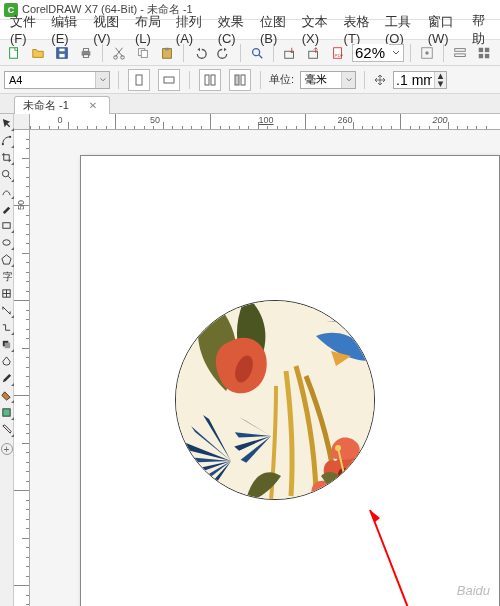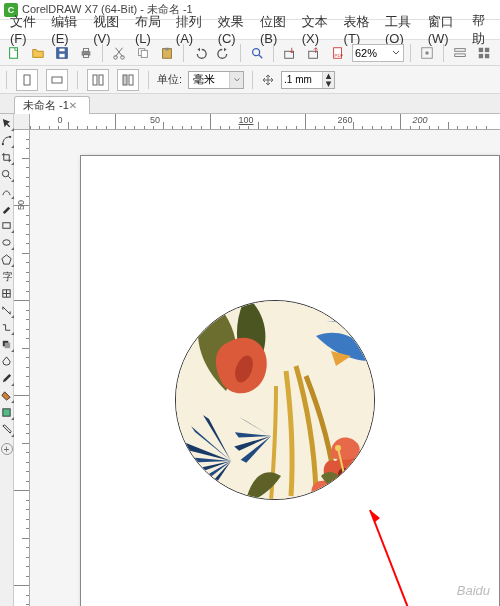--- a/index.html
+++ b/index.html
@@ -7,39 +7,39 @@
   .titlebar { background: #fff; height: 20px; display: flex; align-items: center; padding: 0 4px; border-bottom: 1px solid #e0e0e0; }
   .title-icon { width: 14px; height: 14px; background: #3fa535; border-radius: 2px; margin-right: 4px; display:flex; align-items:center; justify-content:center; color:#fff; font-size:9px; font-weight:bold;}
   .titlebar-text { font-size: 11px; color: #444; }
   .menubar { height: 20px; display: flex; align-items: center; padding: 0 6px; gap: 4px; border-bottom: 1px solid #e0e0e0; background:#fff; }
   .menubar span { font-size: 13px; color: #333; padding: 0 4px; cursor: default; }
   .toolbar1 { height: 26px; display: flex; align-items: center; padding: 0 4px; gap: 4px; border-bottom: 1px solid #d8d8d8; background: #f5f5f5; }
   .tbtn { width: 20px; height: 20px; display: flex; align-items: center; justify-content: center; border: 1px solid transparent; border-radius: 2px; color:#555; }
   .tbtn svg { width: 14px; height: 14px; }
   .sep { width: 1px; height: 18px; background: #ccc; margin: 0 2px; }
   .zoom-box { display: flex; align-items: center; border: 1px solid #bbb; background: #fff; height: 18px; padding: 0 2px; gap:2px;}
-  .zoom-box input { width: 34px; border: none; font-size: 11px; text-align: left; outline:none; }
+  .zoom-box input { width: 34px; border: none; font-size: 15px; text-align: left; outline:none; }
   .dd { width:10px; height:10px; }
   .toolbar2 { height: 28px; display: flex; align-items: center; padding: 0 4px; gap: 6px; border-bottom: 1px solid #d8d8d8; background: #f5f5f5; }
   .combo { display: flex; align-items: center; border: 1px solid #aaa; background: #fff; height: 18px; }
   .combo input { border: none; font-size: 11px; padding: 0 4px; outline:none; }
   .combo .dd-btn { width: 14px; height: 16px; background: #e8e8e8; display:flex; align-items:center; justify-content:center; border-left:1px solid #ccc;}
   .dims { display: flex; flex-direction: column; font-size: 10px; line-height: 12px; }
   .dims-row { display:flex; align-items:center; gap:2px;}
   .dims-row svg { width:10px;height:10px;}
   .dims input { width: 50px; border: 1px solid #aaa; font-size: 10px; height: 12px; padding:0 2px; }
   .sq { width: 22px; height: 22px; border: 1px solid #bbb; background: #fff; margin: 0 1px; display:flex; align-items:center; justify-content:center;}
   .sq svg{width:14px;height:14px;}
   .unit-label{font-size:11px;color:#333;}
   .spin { display:flex; align-items:center; border:1px solid #aaa; background:#fff; height:18px;}
-  .spin input{width:40px;border:none;font-size:10px;padding:0 2px;}
+  .spin input{width:40px;border:none;font-size:14px;padding:0 2px;}
   .spin-btns{display:flex;flex-direction:column;}
   .spin-btns div{width:12px;height:8px;background:#eee;border-left:1px solid #ccc;display:flex;align-items:center;justify-content:center;}
   .tabbar { height: 20px; display: flex; align-items: flex-end; background: #eee; border-bottom: 1px solid #bbb; padding-left: 14px;}
-  .tab { background: #fff; border: 1px solid #bbb; border-bottom: none; padding: 1px 12px 1px 8px; font-size: 11px; border-radius: 3px 3px 0 0; margin-bottom:-1px; display:flex; align-items:center; gap:0;margin-top:16px;}
+  .tab { background: #fff; border: 1px solid #bbb; border-bottom: none; padding: 1px 12px 1px 8px; font-size: 11px; border-radius: 3px 3px 0 0; margin-bottom:-1px; display:flex; align-items:center; gap:20px;margin-top:16px;}
   .tab .close{color:#888;font-size:10px;}
   .workarea { display: flex; height: 492px; position:relative; }
   .toolbox { width: 14px; background: #f0f0f0; border-right: 1px solid #ccc; display: flex; flex-direction: column; align-items: center; padding-top: 2px; gap: 3px; }
   .tool { width: 12px; height: 14px; display: flex; align-items: center; justify-content: center; position:relative;}
   .tool svg { width: 11px; height: 11px; }
   .tool .fly { position:absolute; right:-1px; bottom:-1px; width:0;height:0;border-left:3px solid transparent;border-bottom:3px solid #666;}
   .rulerarea { flex: 1; display: flex; flex-direction: column; position:relative; }
   .hruler { height: 16px; background: #fff; border-bottom: 1px solid #aaa; position: relative; margin-left: 16px; overflow:hidden;}
   .hruler .tick { position:absolute; top:0; width:1px; height:16px; background:#888;}
   .hruler .tick.minor{height:4px; top:12px;}
@@ -191,20 +191,28 @@
       <svg viewBox="0 0 16 16">
         <rect x="2" y="2" width="5" height="5" fill="#777"></rect>
         <rect x="9" y="2" width="5" height="5" fill="#777"></rect>
         <rect x="2" y="9" width="5" height="5" fill="#777"></rect>
         <rect x="9" y="9" width="5" height="5" fill="#777"></rect>
       </svg>
     </div>
 </div>
 
 <div class="toolbar2">
+  <div class="combo">
+    <input style="width: 90px;" value="A4">
+    <div class="dd-btn">
+        <svg width="8" height="8" viewBox="0 0 10 10">
+          <path d="M2 3l3 3 3-3" stroke="#555" fill="none"></path>
+        </svg>
+      </div>
+  </div>
   <div class="sep"></div>
   <div class="sq">
       <svg viewBox="0 0 14 14">
         <rect x="4" y="2" width="6" height="10" fill="#fff" stroke="#666"></rect>
       </svg>
     </div>
   <div class="sq">
       <svg viewBox="0 0 14 14">
         <rect x="2" y="4" width="10" height="6" fill="#fff" stroke="#666"></rect>
       </svg>
@@ -421,23 +429,23 @@
         <div class="tick minor" style="left: 389px;"></div>
         <div class="tick minor" style="left: 398.5px;"></div>
         <div class="tick minor" style="left: 408px;"></div>
         <div class="tick mid" style="left: 417.5px;"></div>
         <div class="tick minor" style="left: 427px;"></div>
         <div class="tick minor" style="left: 436.5px;"></div>
         <div class="tick minor" style="left: 446px;"></div>
         <div class="tick minor" style="left: 455.5px;"></div>
         <div class="lbl" style="left: 30px;">0</div>
         <div class="lbl" style="left: 125px;">50</div>
-        <div class="lbl" style="left: 216px; text-decoration: underline;">100</div>
+        <div class="lbl" style="left: 236px; text-decoration: underline;">100</div>
         <div class="lbl" style="left: 315px;">260</div>
-        <div class="lbl" style="left: 390px; font-style: italic;">200</div>
+        <div class="lbl" style="left: 410px; font-style: italic;">200</div>
       </div>
     <div class="canvaswrap">
       <div class="vruler" id="vruler">
           <div class="tick minor" style="top: 8.5px;"></div>
           <div class="tick minor" style="top: 18px;"></div>
           <div class="tick mid" style="top: 27.5px;"></div>
           <div class="tick minor" style="top: 37px;"></div>
           <div class="tick minor" style="top: 46.5px;"></div>
           <div class="tick minor" style="top: 56px;"></div>
           <div class="tick minor" style="top: 65.5px;"></div>

